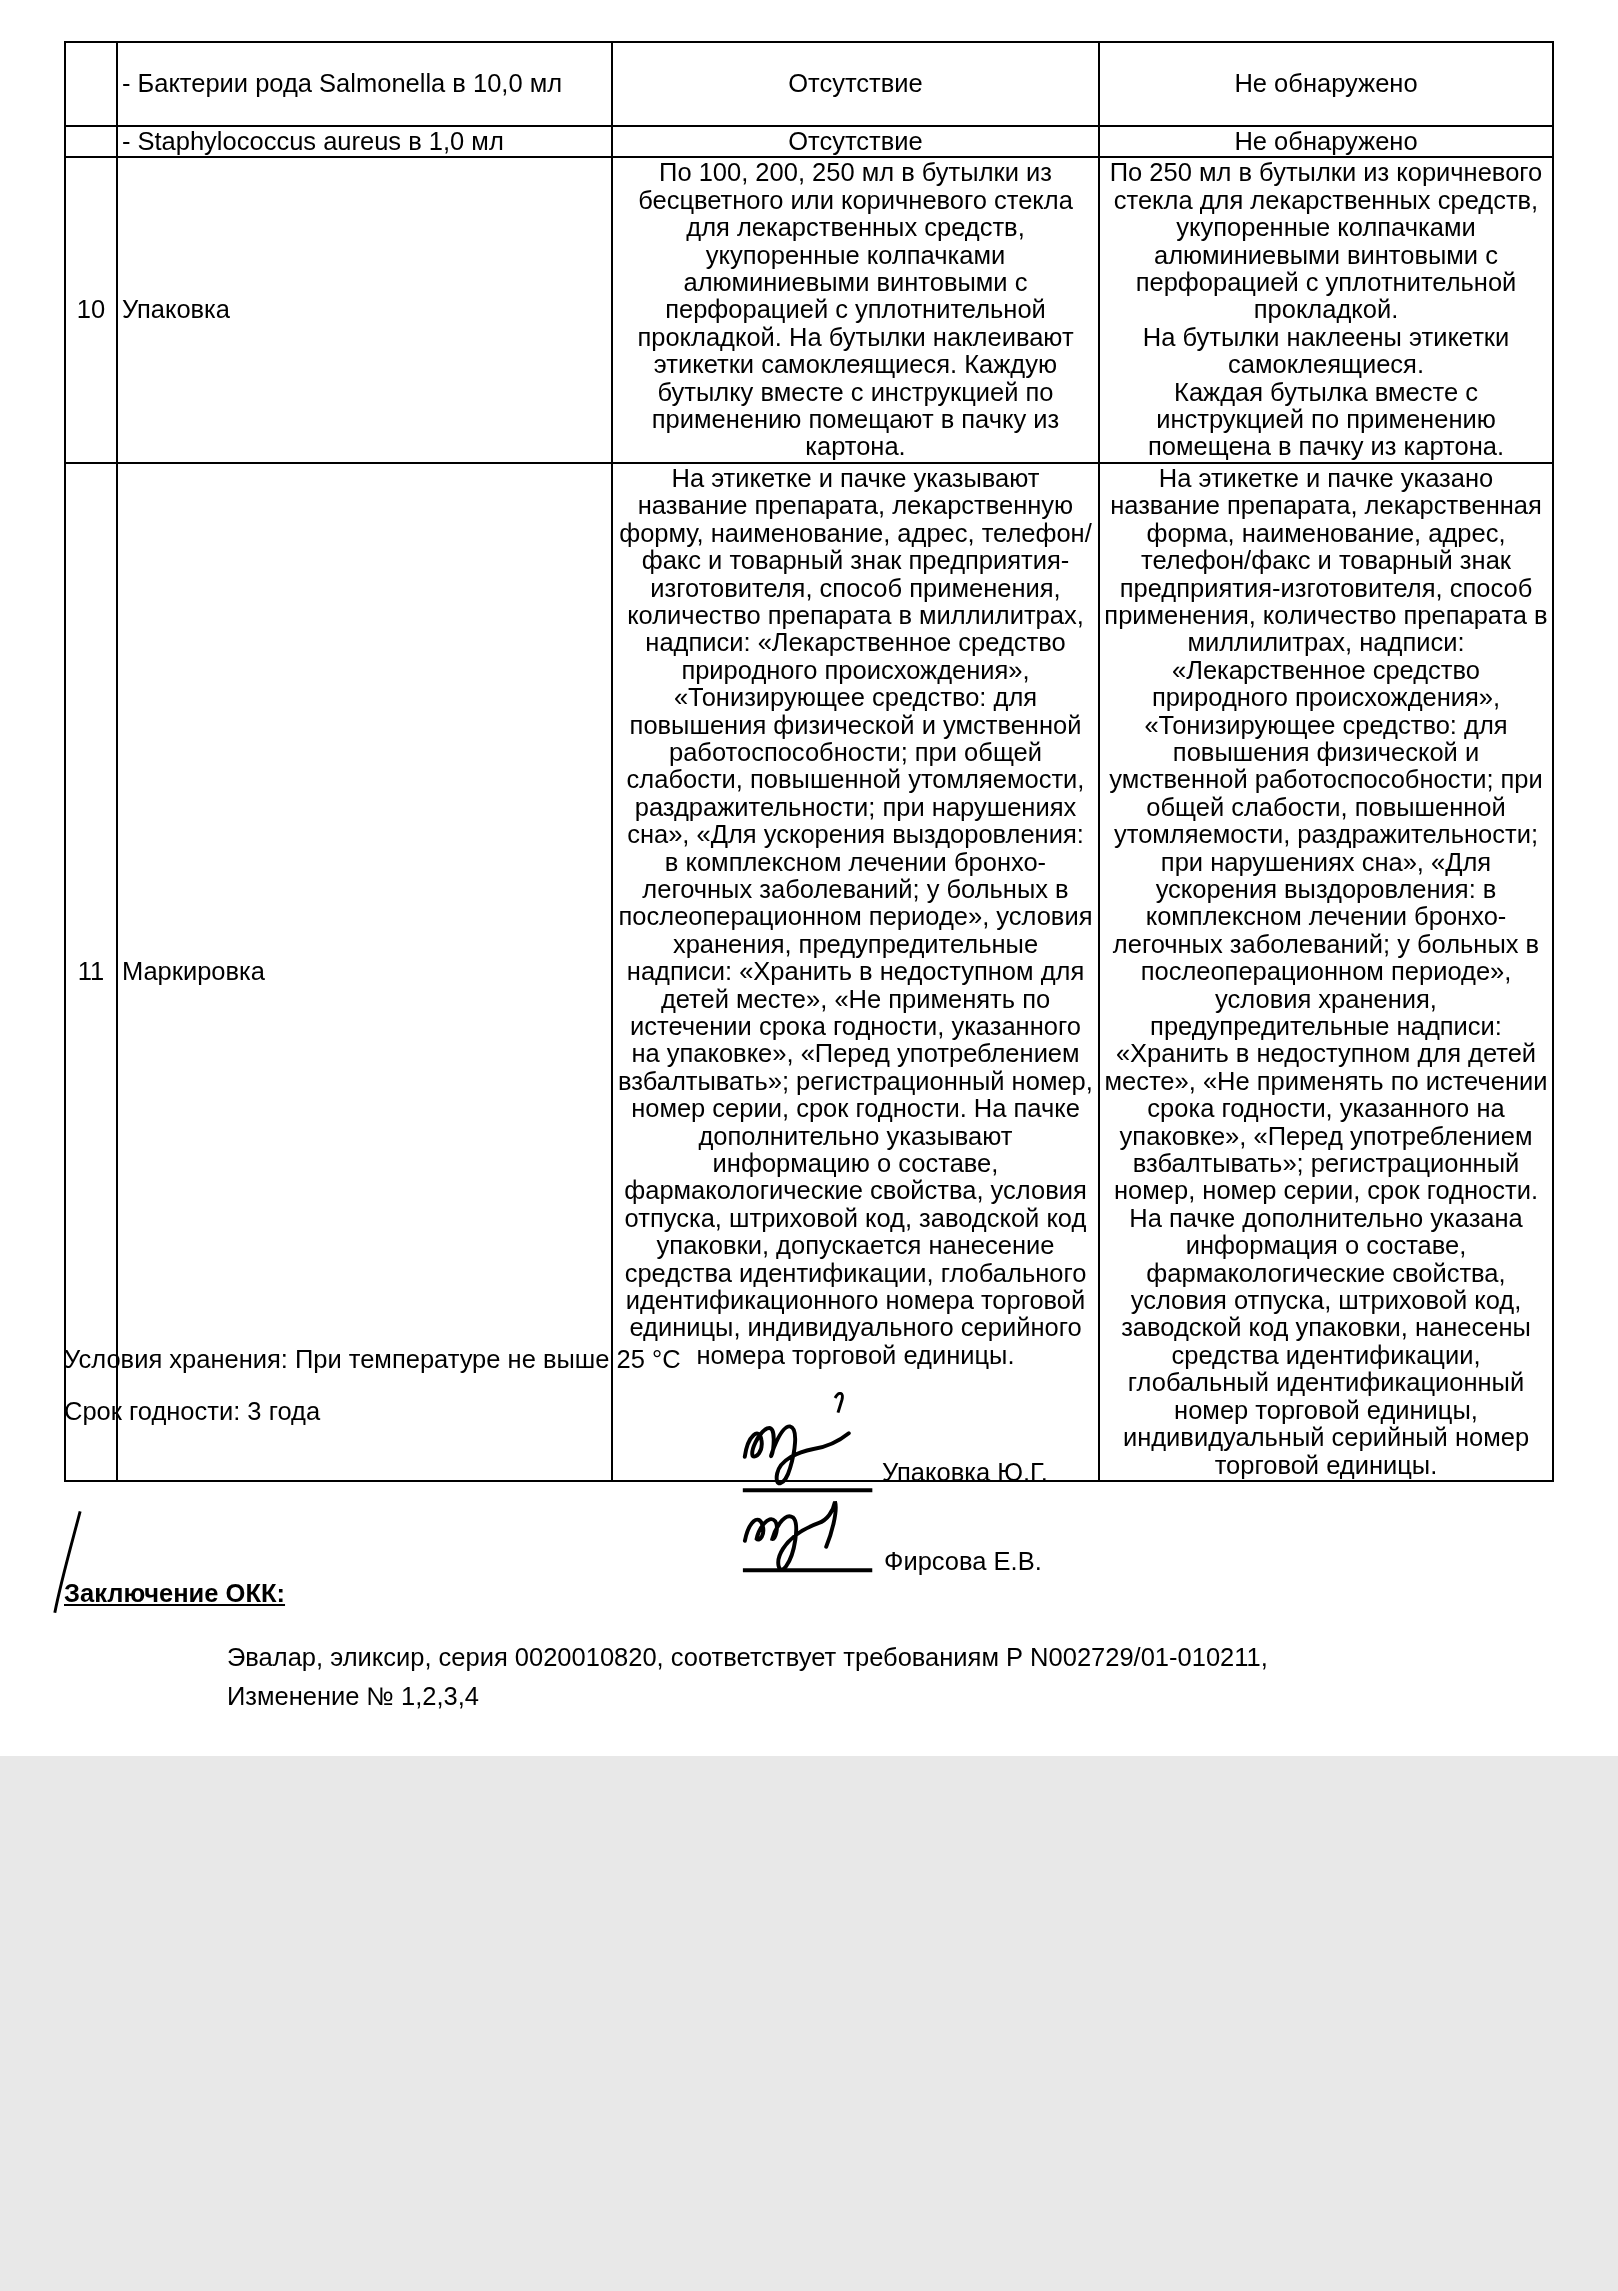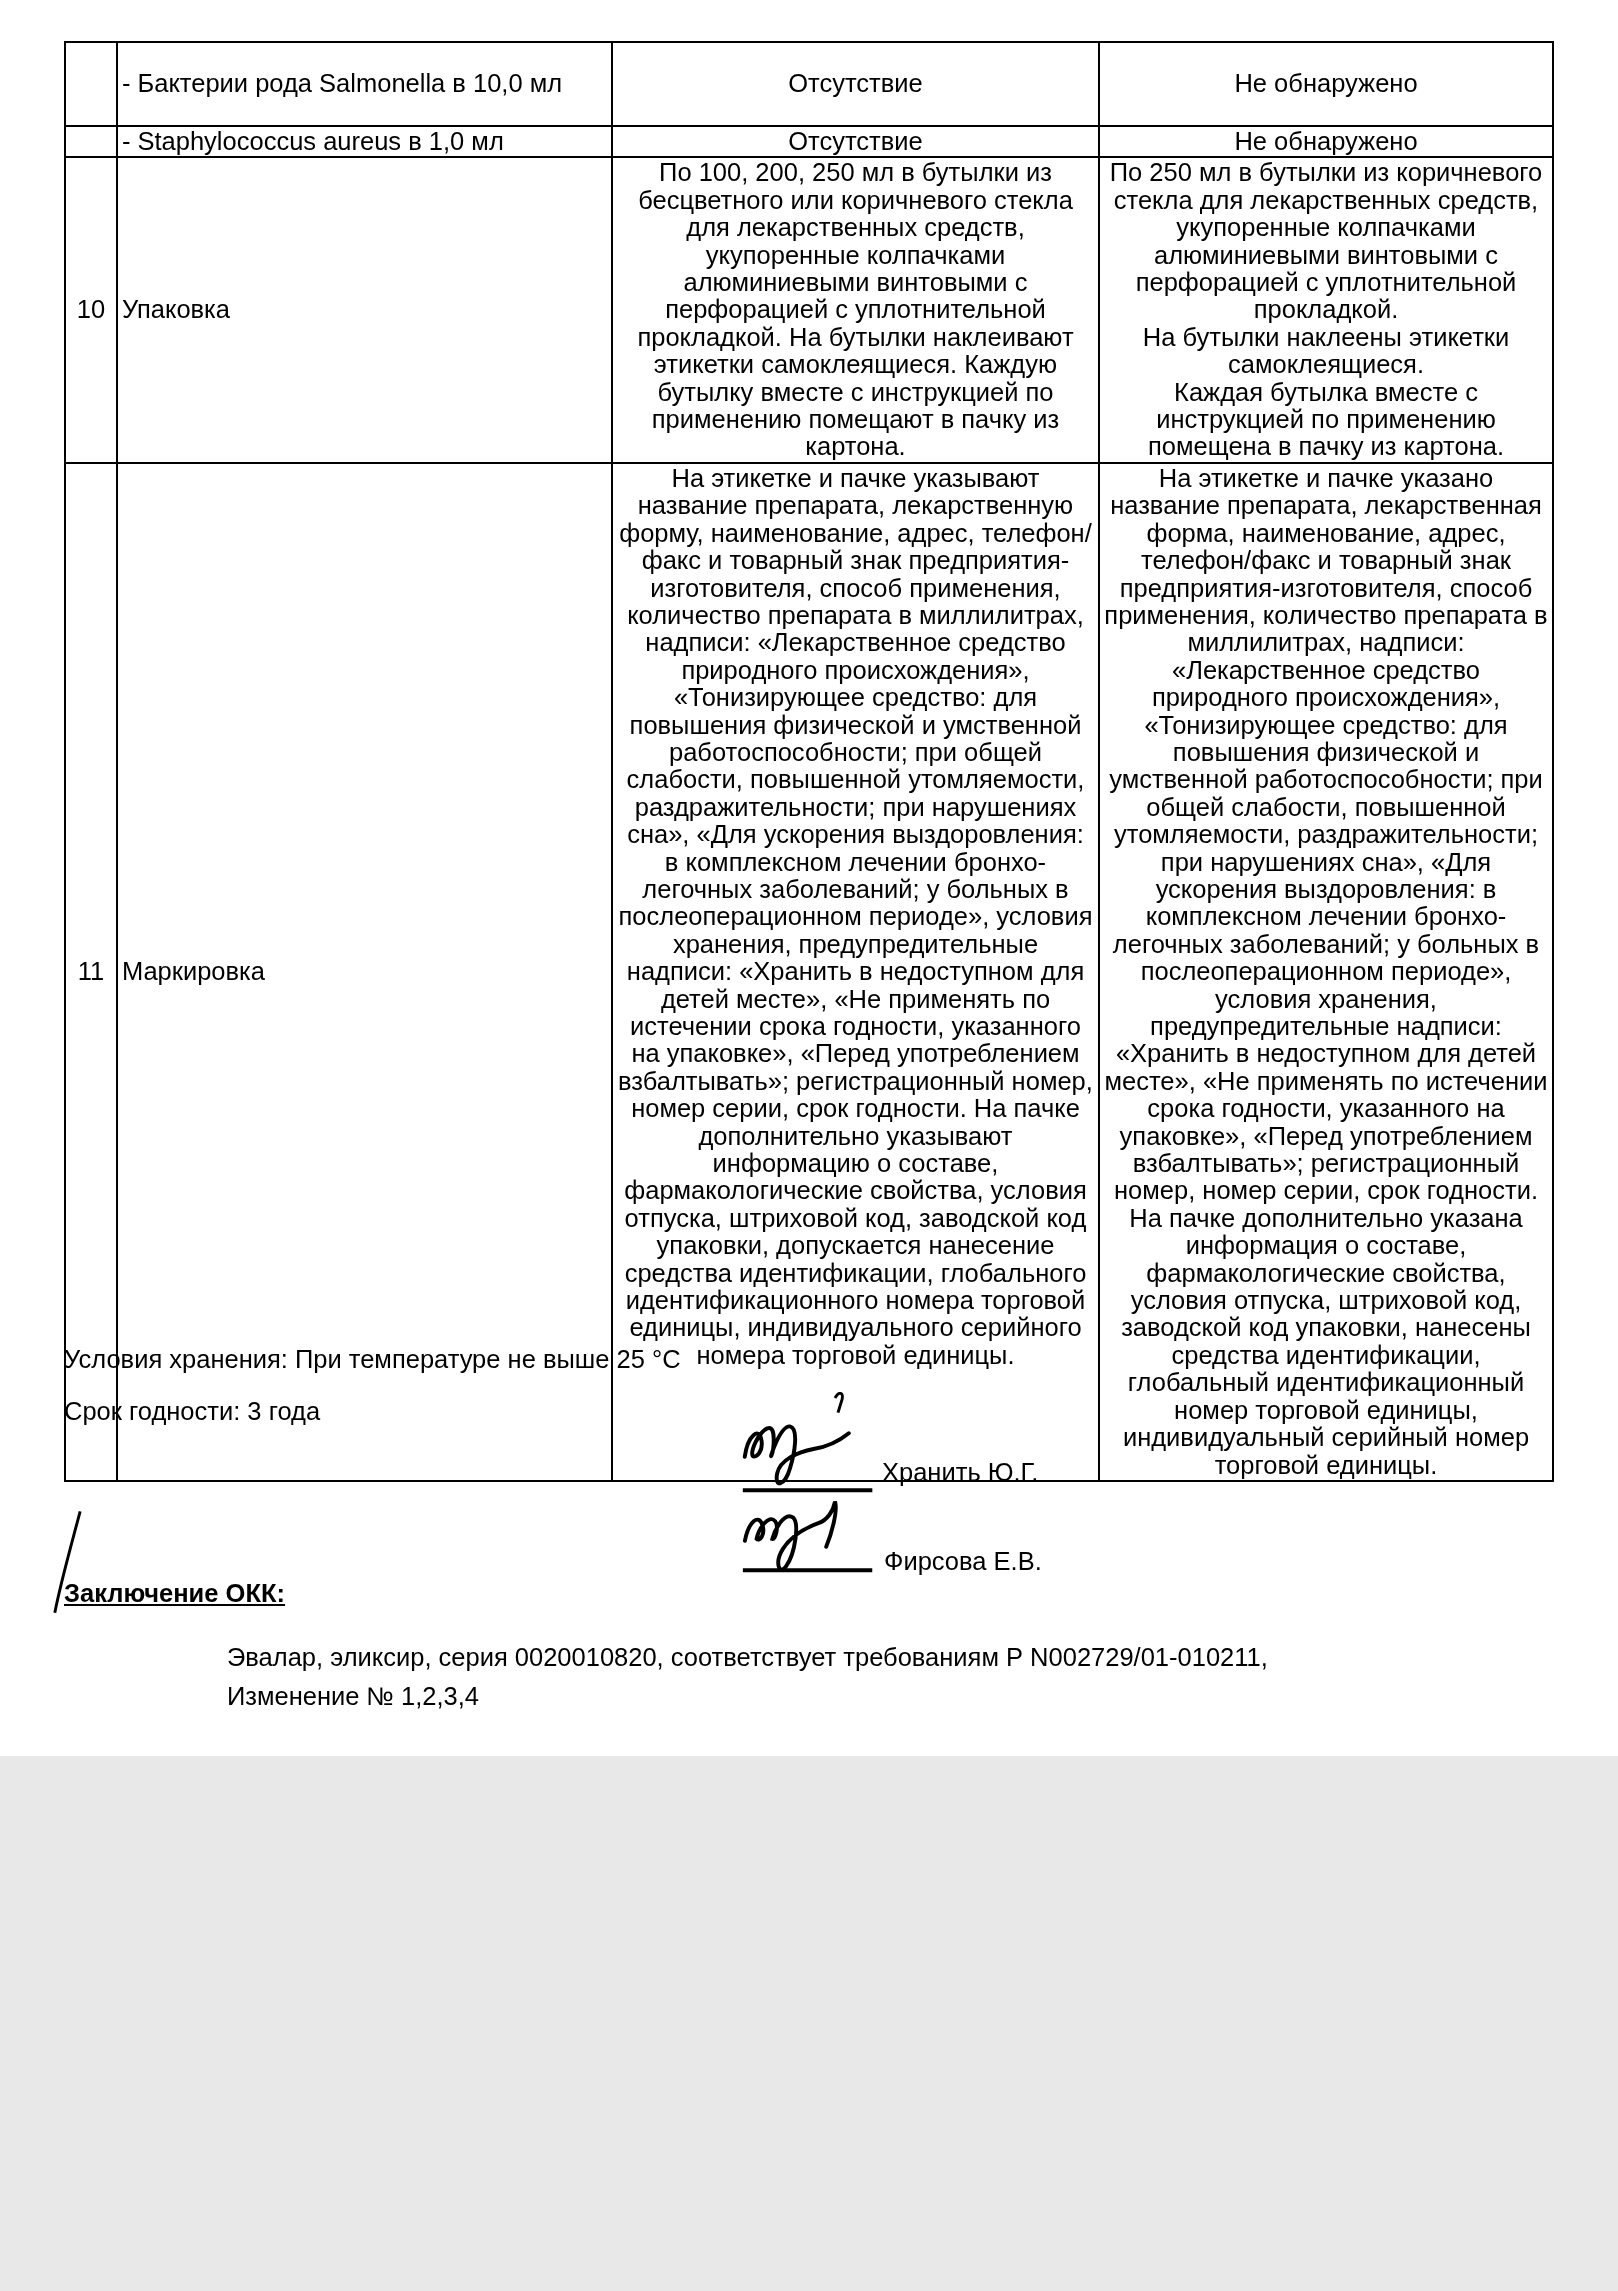--- a/index.html
+++ b/index.html
@@ -101,21 +101,21 @@
       <td class="ctr">
             <div class="celltext">На этикетке и пачке указано название препарата, лекарственная форма, наименование, адрес, телефон/факс и товарный знак предприятия-изготовителя, способ применения, количество препарата в миллилитрах, надписи: «Лекарственное средство природного происхождения», «Тонизирующее средство: для повышения физической и умственной работоспособности; при общей слабости, повышенной утомляемости, раздражительности; при нарушениях сна», «Для ускорения выздоровления: в комплексном лечении бронхо-легочных заболеваний; у больных в послеоперационном периоде», условия хранения, предупредительные надписи: «Хранить в недоступном для детей месте», «Не применять по истечении срока годности, указанного на упаковке», «Перед употреблением взбалтывать»; регистрационный номер, номер серии, срок годности. На пачке дополнительно указана информация о составе, фармакологические свойства, условия отпуска, штриховой код, заводской код упаковки,  нанесены средства идентификации, глобальный идентификационный номер торговой единицы, индивидуальный серийный номер торговой единицы.</div>
           </td>
     </tr>
   </tbody>
     </table>
 
   <div class="abs ft" style="left:64px;top:1345px;">Условия хранения: При температуре не выше 25 °С</div>
   <div class="abs ft" style="left:64px;top:1397px;">Срок годности: 3 года</div>
 
-  <div class="abs ft" style="left:882px;top:1458px;">Хранить Ю.Г.</div>
+  <div class="abs ft" style="left:882px;top:1458px;">Упаковка Ю.Г.</div>
 
   <svg class="abs" style="left:733px;top:1392px;" width="157" height="110" viewBox="0 0 160 112">
     <path d="M104,6 c4,-7 9,-6 7,2 l-4,13" fill="none" stroke="#000" stroke-width="3"></path>
     <path d="M12,66 C15,44 27,35 29,49 C31,61 23,68 20,65 C18,60 25,42 35,37 C45,33 41,61 39,65 C37,69 48,34 58,35 C67,37 63,62 58,78 C53,96 42,98 45,83 C48,69 66,61 82,58 C96,56 108,50 118,42" fill="none" stroke="#000" stroke-width="4" stroke-linecap="round"></path>
     <line x1="10" y1="100" x2="142" y2="100" stroke="#000" stroke-width="4"></line>
   </svg>
 
   <div class="abs ft" style="left:884px;top:1547px;">Фирсова Е.В.</div>
 
   <svg class="abs" style="left:47px;top:1509px;" width="39" height="108" viewBox="0 0 40 110">

